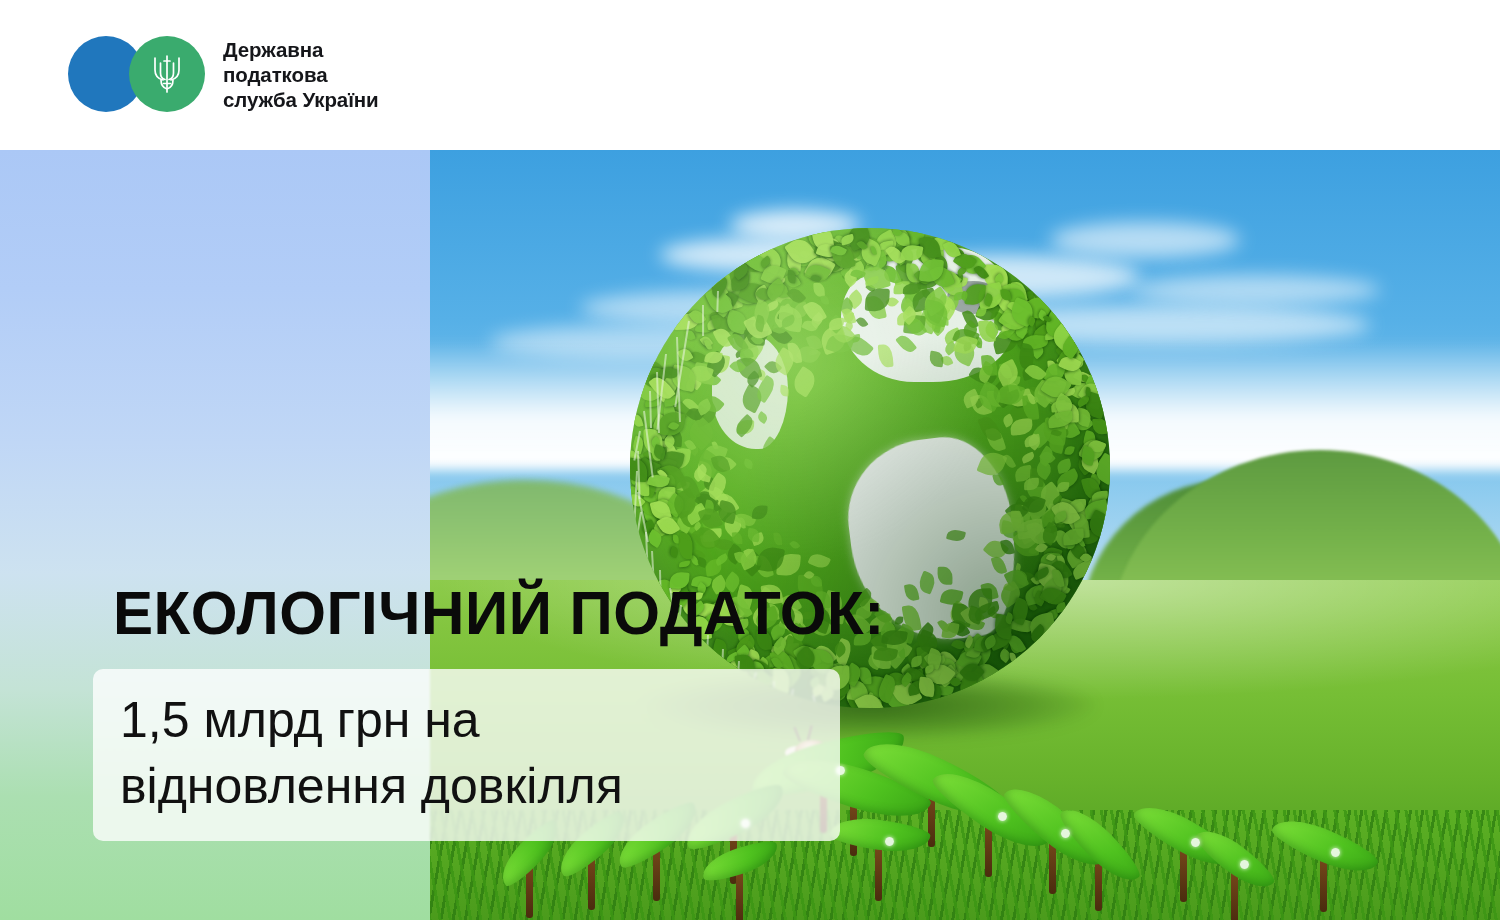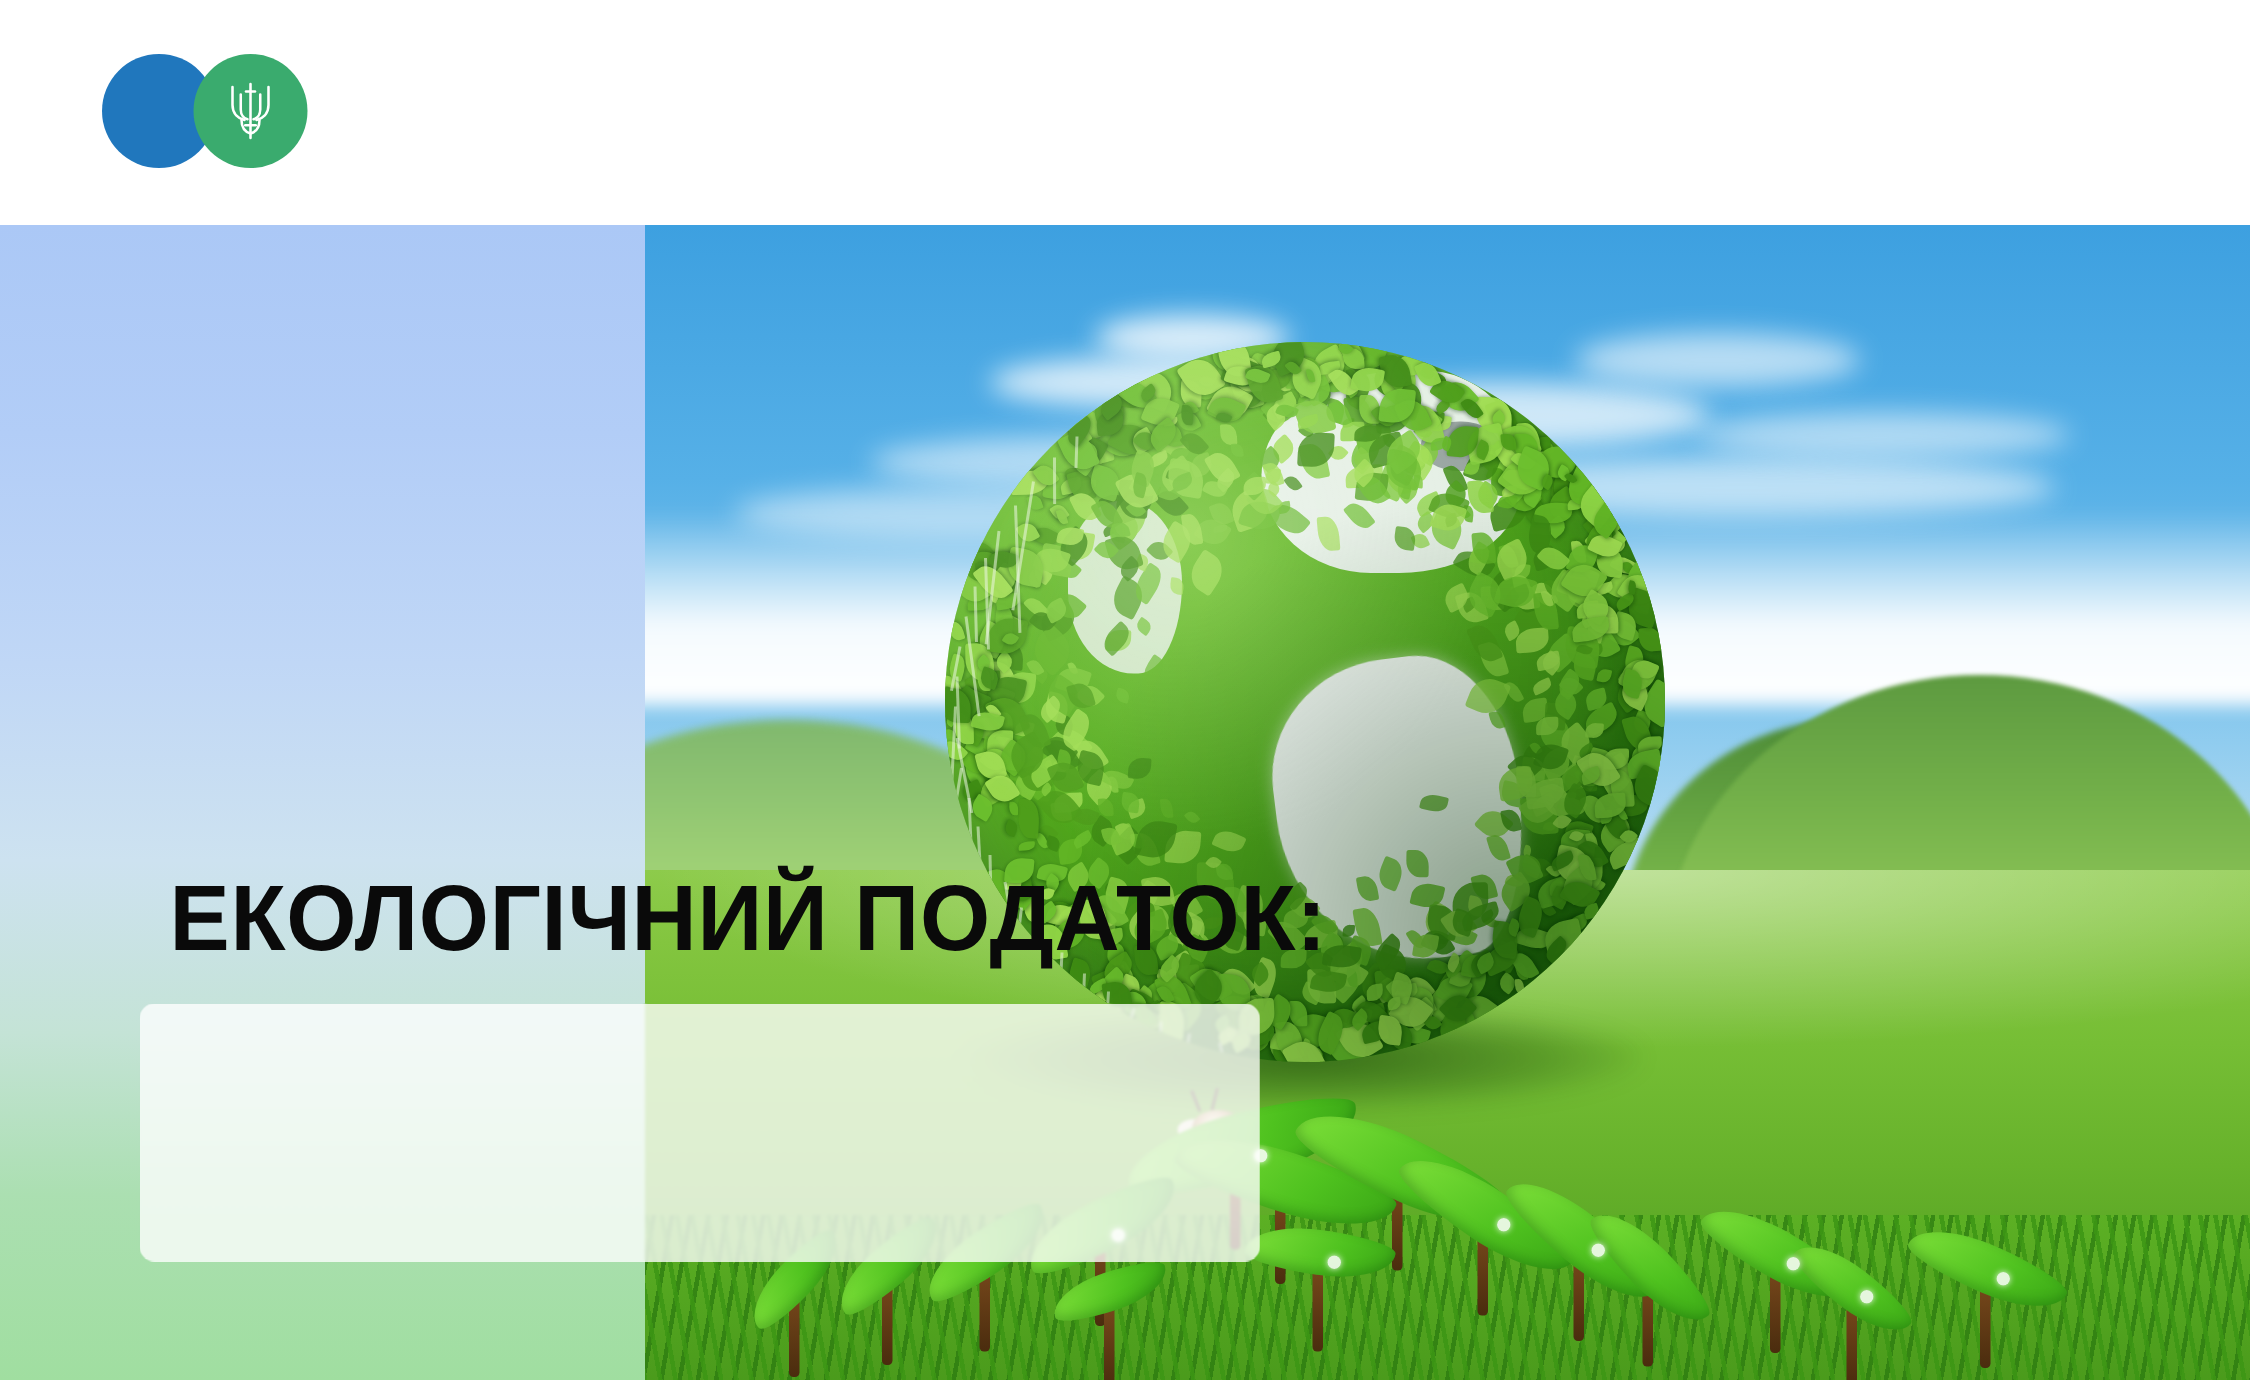--- a/index.html
+++ b/index.html
@@ -390,20 +390,23 @@
               <path d="M29 6 L29 18 C29 24 25 27 21 28"></path>
               <path d="M10.5 11 L10.5 21 C10.5 25 13 27 15 27.5"></path>
               <path d="M23.5 11 L23.5 21 C23.5 25 21 27 19 27.5"></path>
               <path d="M11 28 C11 33 13.5 36 17 37 C20.5 36 23 33 23 28"></path>
               <path d="M13.5 31.5 L20.5 31.5"></path>
               <path d="M14 9 L20 9"></path>
             </g>
           </svg>
         </div>
       </div>
+      <div class="logo-text">Державна
+податкова
+служба України</div>
     </div>
   </div>
 
   <div class="hero">
 
     <div class="wash"></div>
 
     <div class="photo">
       <div class="photo-sky"></div>
 
@@ -1368,15 +1371,17 @@
           <div class="blade" style="left: 270px; top: 168px; width: 80px; height: 26px; transform: rotate(-18deg); z-index: 2;"></div>
           <div style="position: absolute; width: 7px; height: 60px; border-radius: 3px; background: linear-gradient(rgb(122, 74, 28), rgb(74, 44, 14)); z-index: 1; left: 306px; top: 186.2px;"></div>
           <div class="blade" style="left: 840px; top: 150px; width: 110px; height: 32px; transform: rotate(24deg); z-index: 2;"></div>
           <div class="dew" style="left: 900.5px; top: 167.6px; z-index: 3;"></div>
           <div style="position: absolute; width: 7px; height: 60px; border-radius: 3px; background: linear-gradient(rgb(122, 74, 28), rgb(74, 44, 14)); z-index: 1; left: 889.5px; top: 172.4px;"></div>
         </div>
     </div>
 
     <div class="headline">ЕКОЛОГІЧНИЙ ПОДАТОК:</div>
     <div class="subtitle-box"></div>
+    <div class="subtitle">1,5 млрд грн на
+відновлення довкілля</div>
   </div>
 
 </div>
 
 </body></html>

